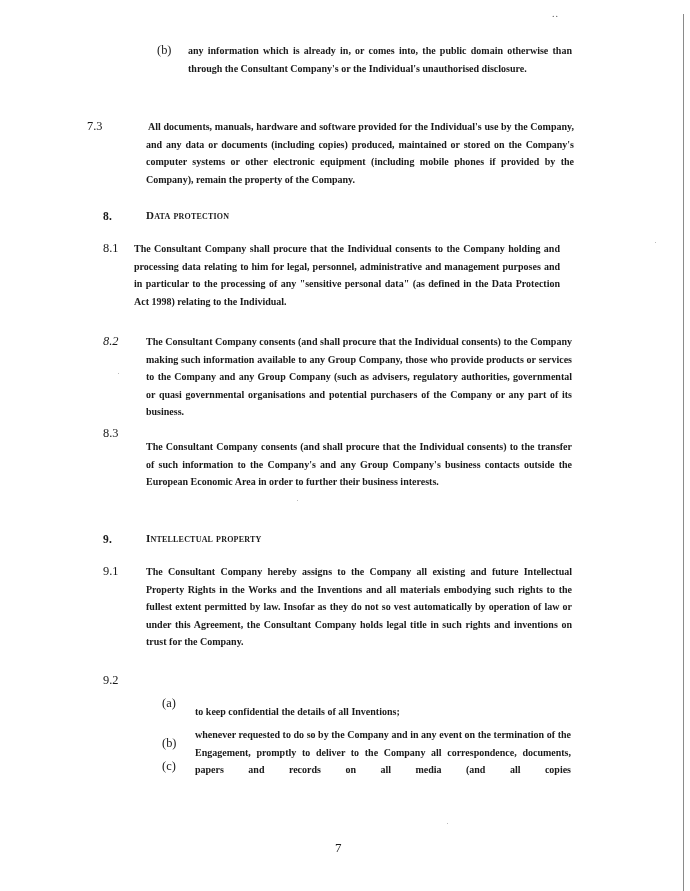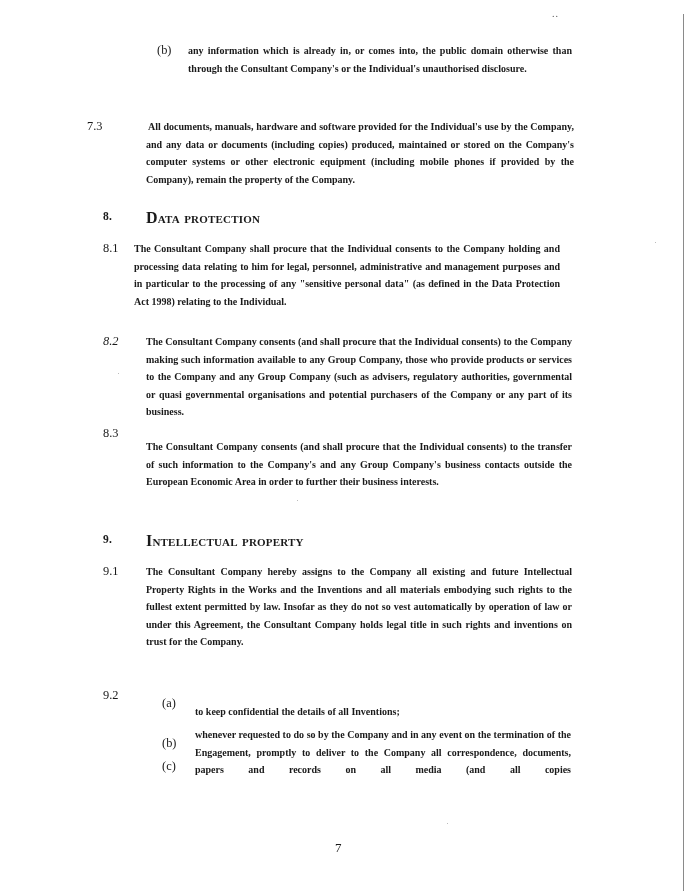--- a/index.html
+++ b/index.html
@@ -3,21 +3,21 @@
   <meta charset="utf-8">
   <style>
     html, body { margin: 0; padding: 0; background: #ffffff; }
     body { width: 690px; height: 891px; position: relative; overflow: hidden; font-family: "Liberation Serif", "DejaVu Serif", serif; color: #1a1a1a; }
     .page { position: absolute; left: 0; top: 0; width: 690px; height: 891px; background: #fff; }
     .right-edge { position: absolute; left: 683px; top: 14px; width: 1px; height: 877px; background: #8a8a8a; }
     .corner-dots { position: absolute; left: 552px; top: 8px; font-size: 10px; color: #555; letter-spacing: 1px; }
     .num { position: absolute; font-size: 12.4px; line-height: 17.6px; }
     .para { position: absolute; font-size: 10px; line-height: 17.6px; text-align: justify; text-align-last: left; font-weight: bold; }
     .heading { position: absolute; font-size: 11.5px; font-weight: bold; letter-spacing: 0.2px; }
-    .heading-text { font-variant: small-caps; font-weight: bold; font-size: 16px; }
+    .heading-text { font-variant: small-caps; font-weight: bold; font-size: 11px; }
     .page-number { position: absolute; left: 335px; top: 840px; font-size: 13px; }
     .speck { position: absolute; width: 1px; height: 1px; background: #bbb; }
   </style>
 </head>
 <body>
 
 <div class="page">
 
   <div class="right-edge"></div>
   <div class="corner-dots">..</div>
@@ -39,21 +39,21 @@
 
   <div class="num" style="left:103px; top:425px;">8.3</div>
   <div class="para" style="left:146px; top:438px; width:426px;">The Consultant Company consents (and shall procure that the Individual consents) to the transfer of such information to the Company's and any Group Company's business contacts outside the European Economic Area in order to further their business interests.</div>
 
   <div class="heading" style="left:103px; top:533px;">9.</div>
   <div class="heading heading-text" style="left:146px; top:532px;">Intellectual property</div>
 
   <div class="num" style="left:103px; top:563px;">9.1</div>
   <div class="para" style="left:146px; top:563px; width:426px;">The Consultant Company hereby assigns to the Company all existing and future Intellectual Property Rights in the Works and the Inventions and all materials embodying such rights to the fullest extent permitted by law. Insofar as they do not so vest automatically by operation of law or under this Agreement, the Consultant Company holds legal title in such rights and inventions on trust for the Company.</div>
 
-  <div class="num" style="left:103px; top:687px;">9.2</div>
+  <div class="num" style="left:103px; top:672px;">9.2</div>
 
   <div class="num" style="left:162px; top:695px;">(a)</div>
 
   <div class="num" style="left:162px; top:735px;">(b)</div>
   <div class="para" style="left:195px; top:695px; width:376px;margin-top:8px;">to keep confidential the details of all Inventions;</div>
 
   <div class="num" style="left:162px; top:758px;">(c)</div>
   <div class="para" style="left:195px; top:726px; width:376px; text-align-last: justify;">whenever requested to do so by the Company and in any event on the termination of the Engagement, promptly to deliver to the Company all correspondence, documents, papers and records on all media (and all copies</div>
 
   <div class="page-number">7</div>

